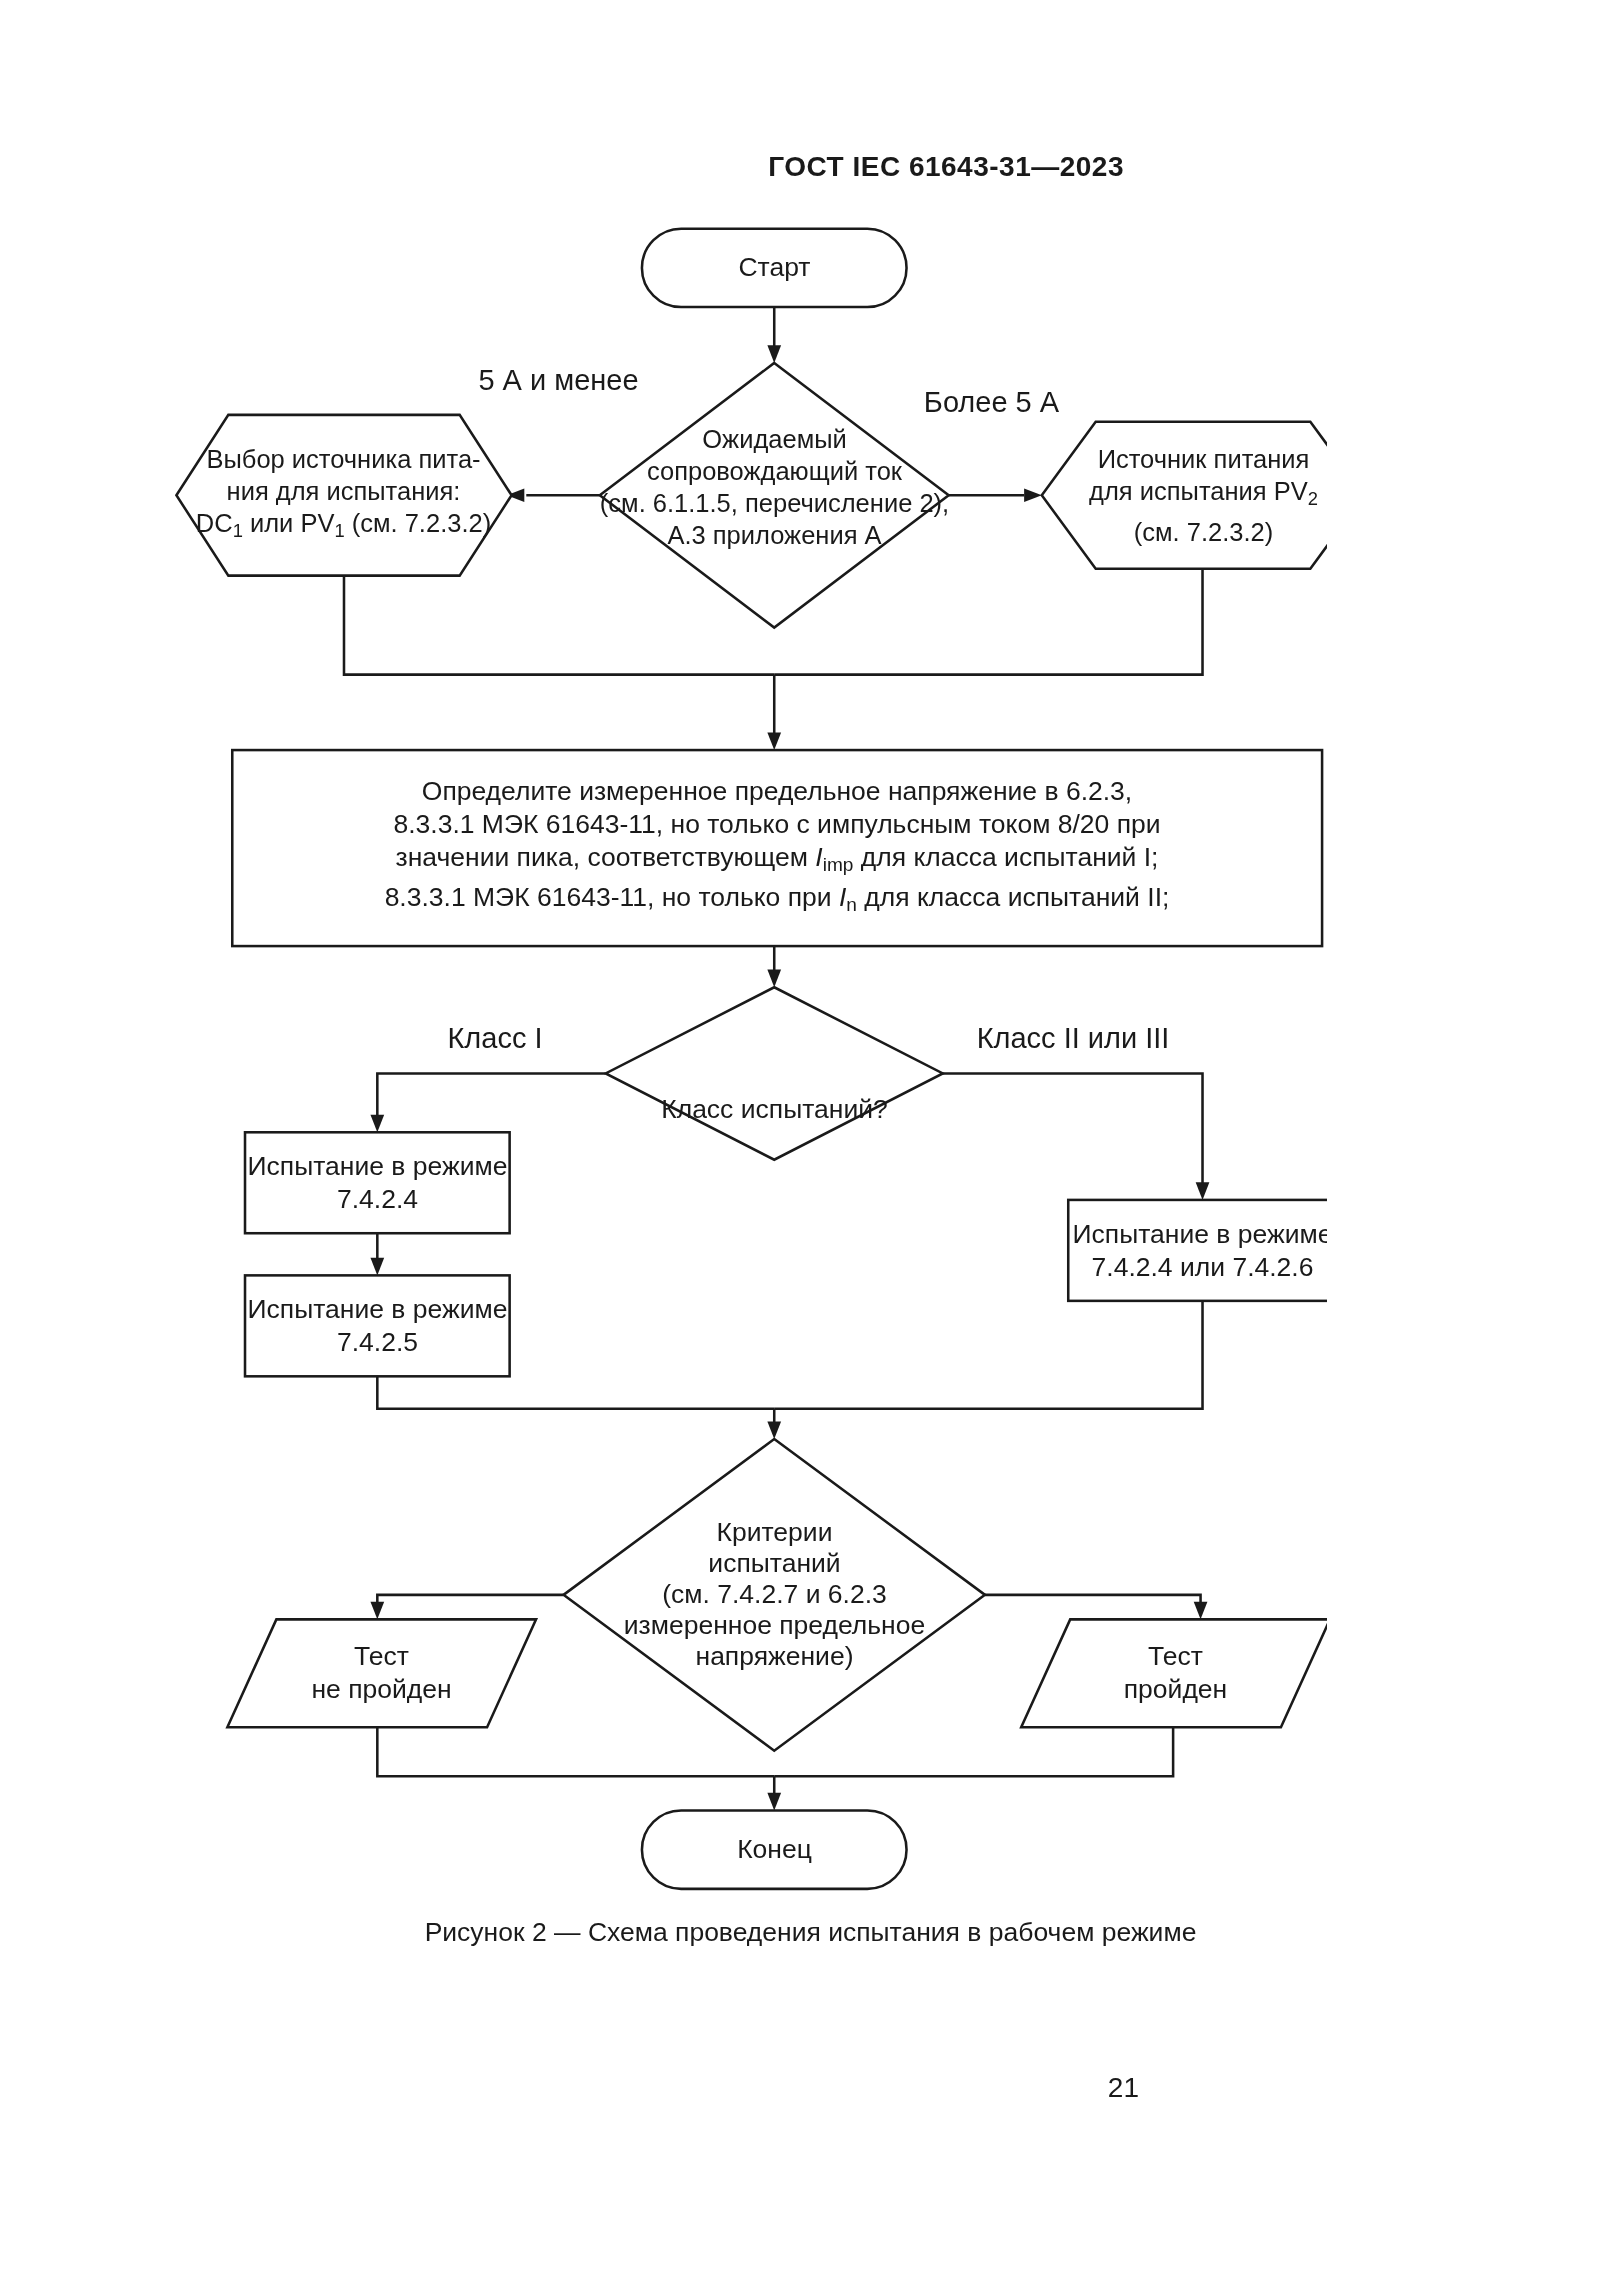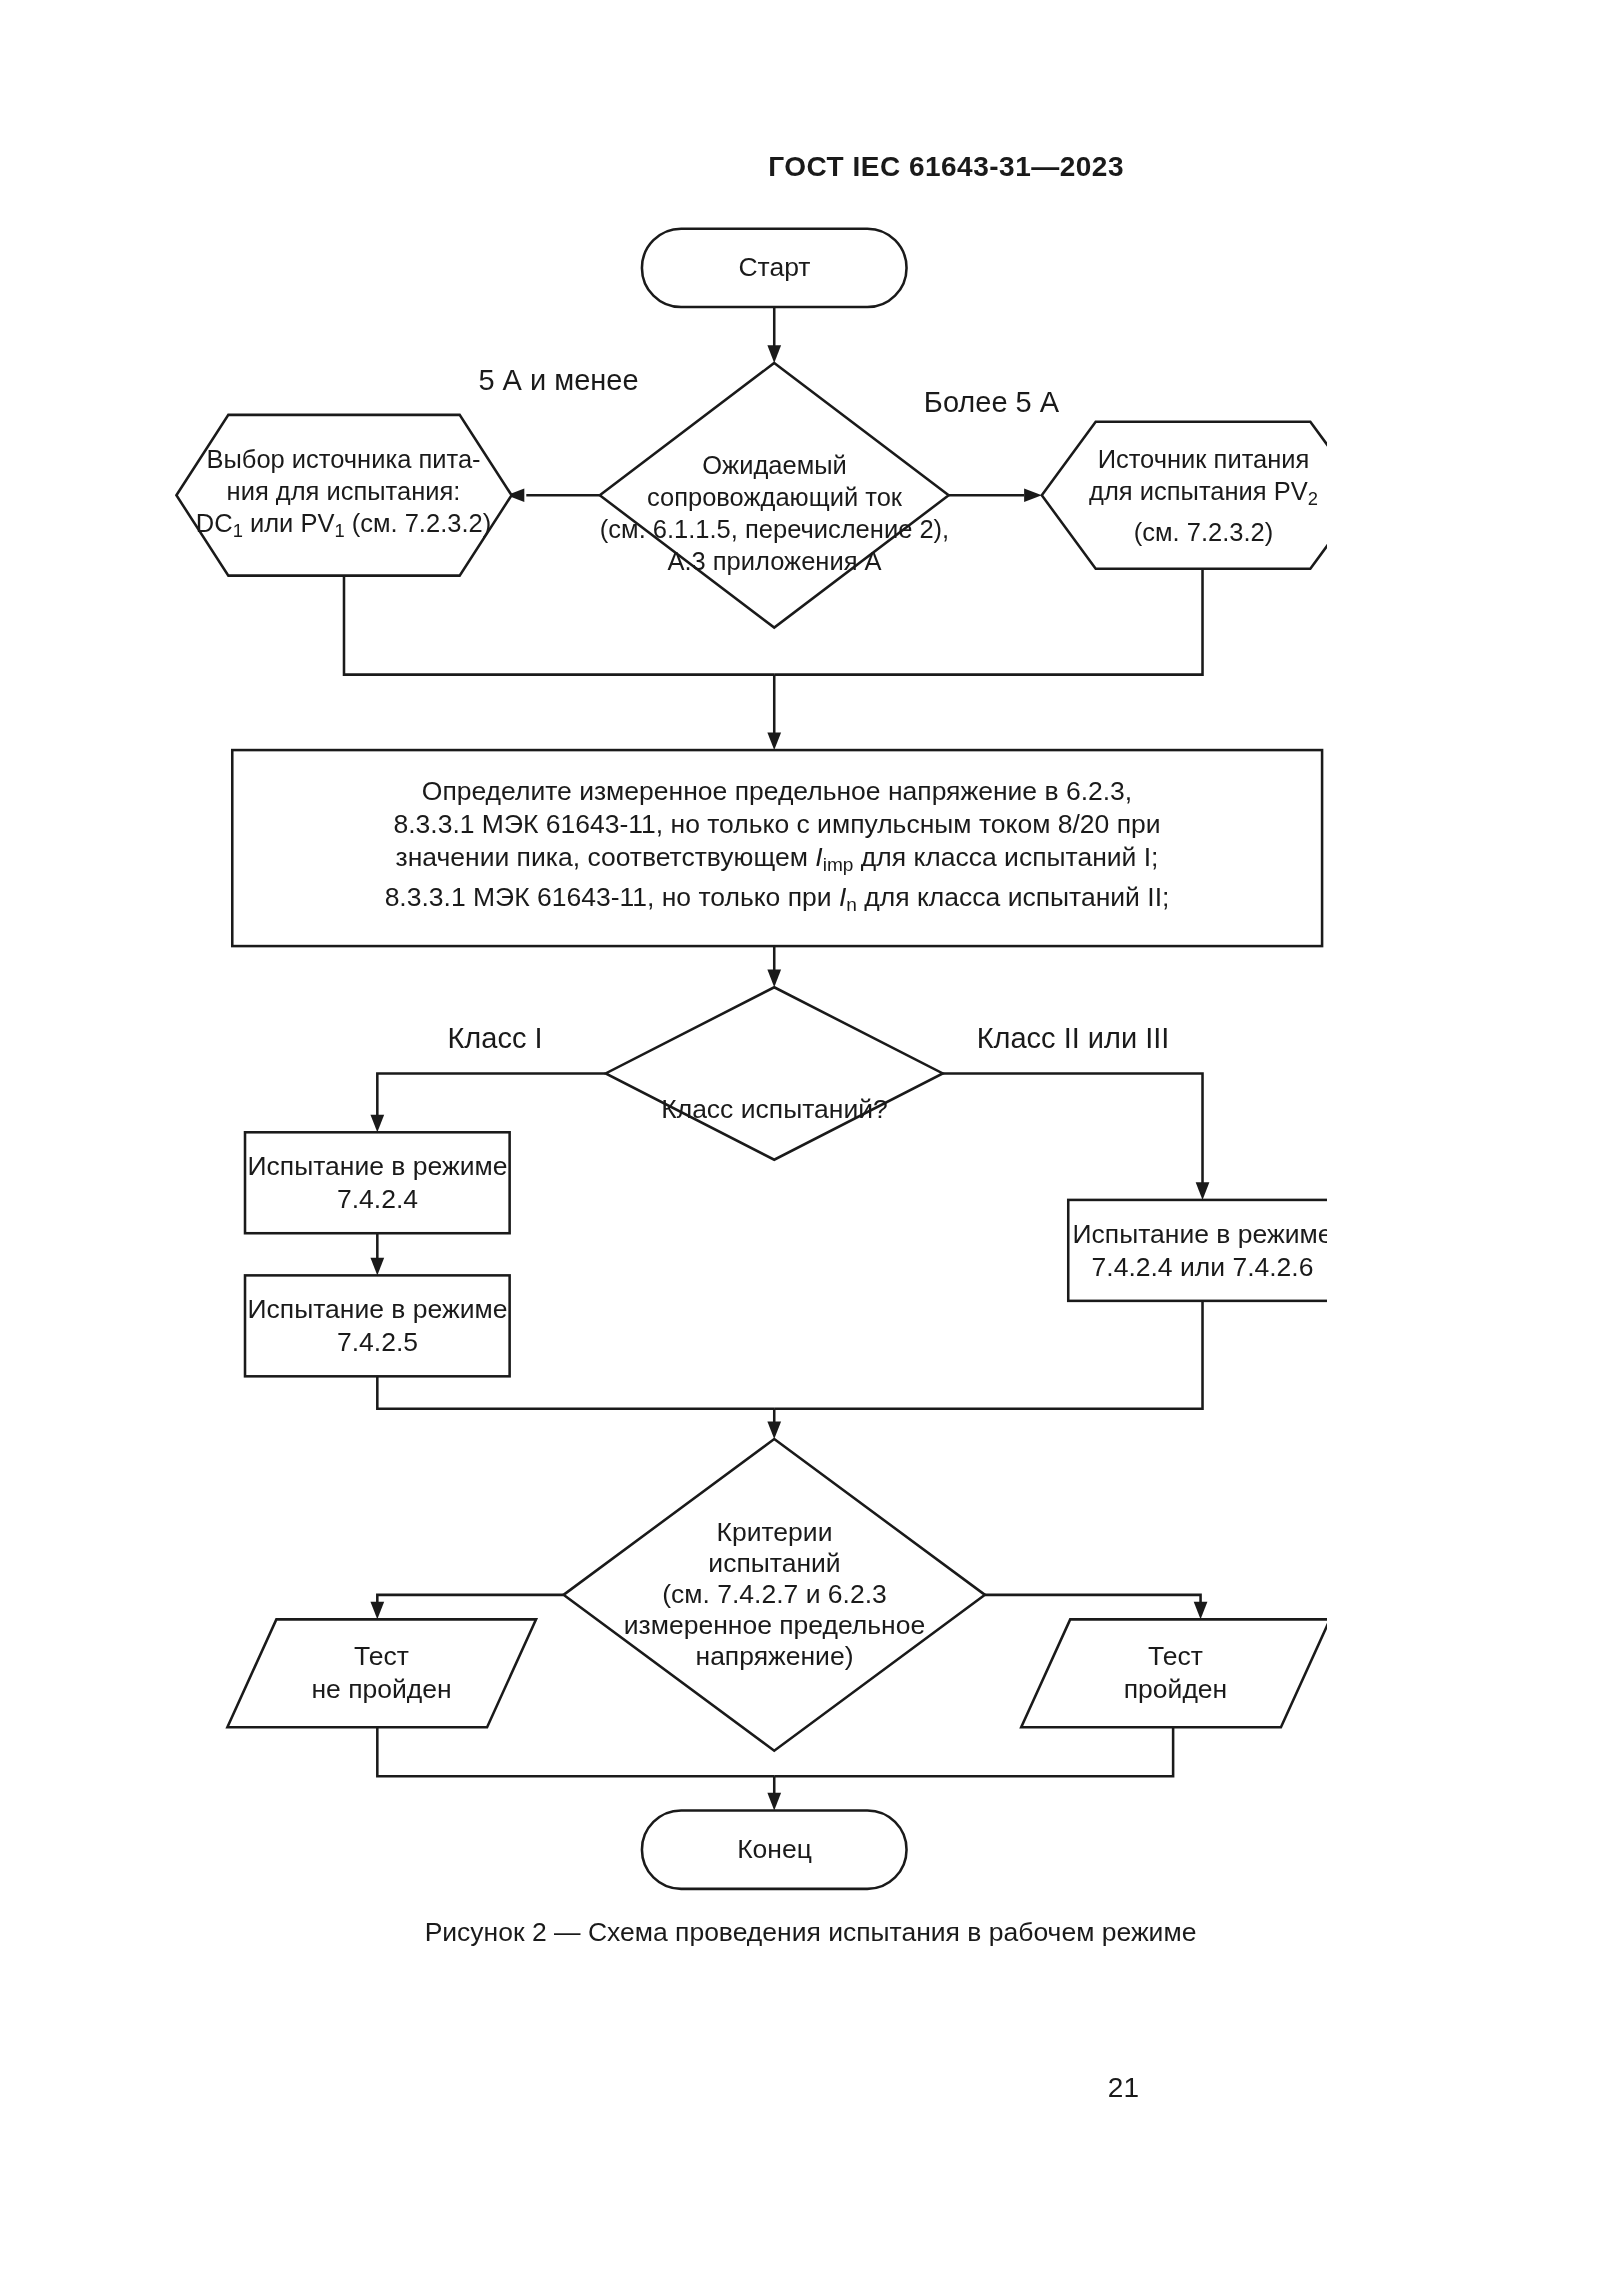--- a/index.html
+++ b/index.html
@@ -106,21 +106,21 @@
         <rect class="shape" x="1090" y="1224" width="274" height="103"></rect>
         <polygon class="shape" points="790,1468 1005,1627 790,1786 575,1627"></polygon>
         <polygon class="shape" points="282,1652 547,1652 497,1762 232,1762"></polygon>
         <polygon class="shape" points="1092,1652 1357,1652 1307,1762 1042,1762"></polygon>
         <rect class="shape" x="655" y="1847" width="270" height="80" rx="40" ry="40"></rect>
       </g>
     </svg>
 
     <div class="node-text" style="left:642px; top:228px; width:265px; height:78px;">Старт</div>
 
-    <div class="node-text fs26" style="left:600px; top:446px; width:349px; height:133px;">
+    <div class="node-text fs26" style="left:600px; top:420px; width:349px; height:133px;">
         <div class="rich-line"><span>Ожидаемый</span></div>
         <div class="rich-line"><span>сопровождающий ток</span></div>
         <div class="rich-line"><span>(см. 6.1.1.5, перечисление 2),</span></div>
         <div class="rich-line"><span>А.3 приложения А</span></div>
       </div>
 
     <div class="edge-label" style="left:446px; top:365px; width:225px;">5 А и менее</div>
 
     <div class="edge-label" style="left:879px; top:387px; width:225px;">Более 5 А</div>
 

